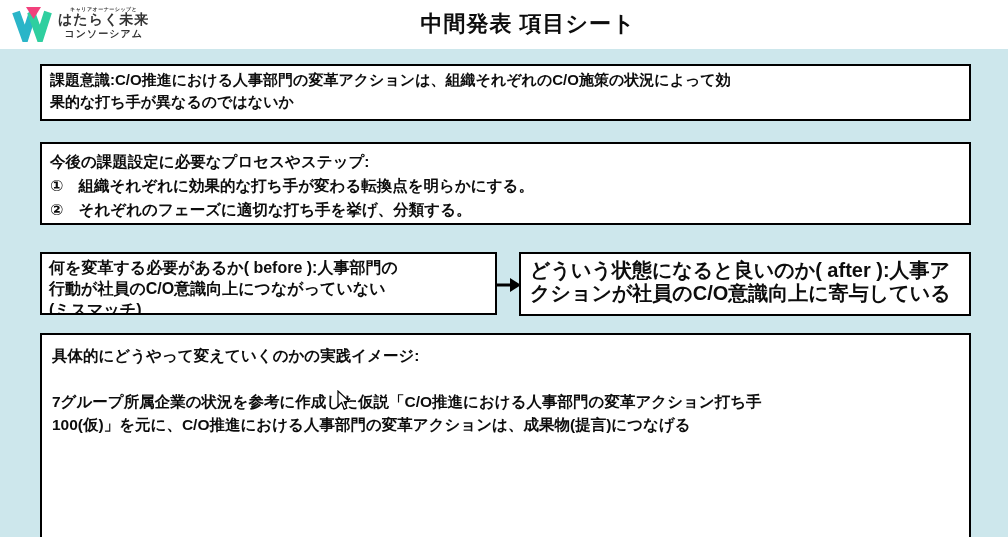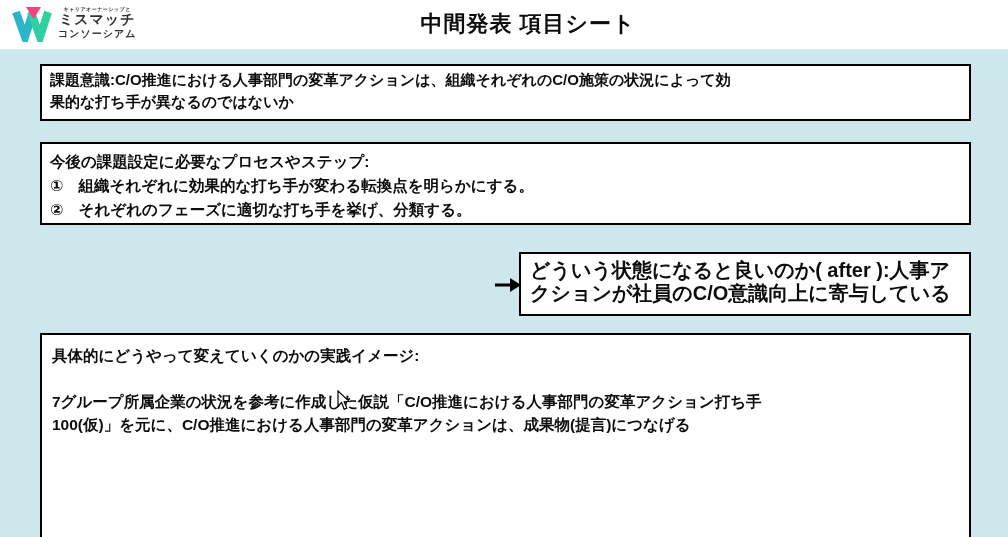--- a/index.html
+++ b/index.html
@@ -104,40 +104,45 @@
 
   <div class="header">
     <div class="logo">
       <svg class="logo-w" width="40" height="38" viewBox="0 0 40 38" aria-hidden="true">
         <polyline points="4,8 13,33 21,8" fill="none" stroke="#2ab5c8" stroke-width="8"></polyline>
         <polyline points="19,8 28,33 36,8" fill="none" stroke="#2fcf9f" stroke-width="8"></polyline>
         <polygon points="14,3 29,3 21.5,15" fill="#f2417c"></polygon>
       </svg>
       <div class="logo-text">
         <div class="logo-small">キャリアオーナーシップと</div>
-        <div class="logo-main">ミスマッチ</div>
+        <div class="logo-main">はたらく未来</div>
         <div class="logo-sub">コンソーシアム</div>
       </div>
     </div>
     <h1 class="page-title">中間発表 項目シート</h1>
   </div>
 
   <div class="slide-body">
 
     <section class="box box-process">
       <p class="pre">今後の課題設定に必要なプロセスやステップ:
 ①　組織それぞれに効果的な打ち手が変わる転換点を明らかにする。
 ②　それぞれのフェーズに適切な打ち手を挙げ、分類する。</p>
     </section>
 
     <section class="box box-problem">
       <p class="pre">課題意識:C/O推進における人事部門の変革アクションは、組織それぞれのC/O施策の状況によって効
 果的な打ち手が異なるのではないか</p>
     </section>
 
+    <section class="box box-before">
+      <p class="pre">何を変革する必要があるか( before ):人事部門の
+行動が社員のC/O意識向上につながっていない
+(ミスマッチ)</p>
+    </section>
 
     <svg class="flow-arrow" viewBox="0 0 26 16" aria-hidden="true">
       <line x1="0" y1="8" x2="17" y2="8" stroke="#000000" stroke-width="3"></line>
       <polygon points="15,1 26,8 15,15" fill="#000000"></polygon>
     </svg>
 
     <section class="box box-after">
       <p class="pre">どういう状態になると良いのか( after ):人事ア
 クションが社員のC/O意識向上に寄与している</p>
     </section>

